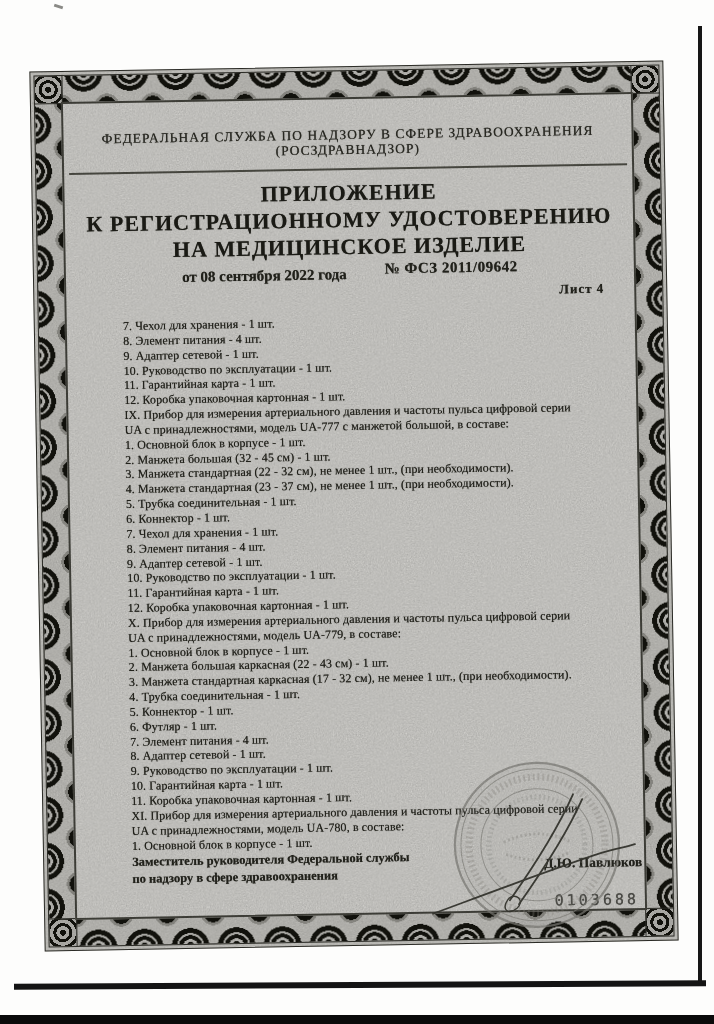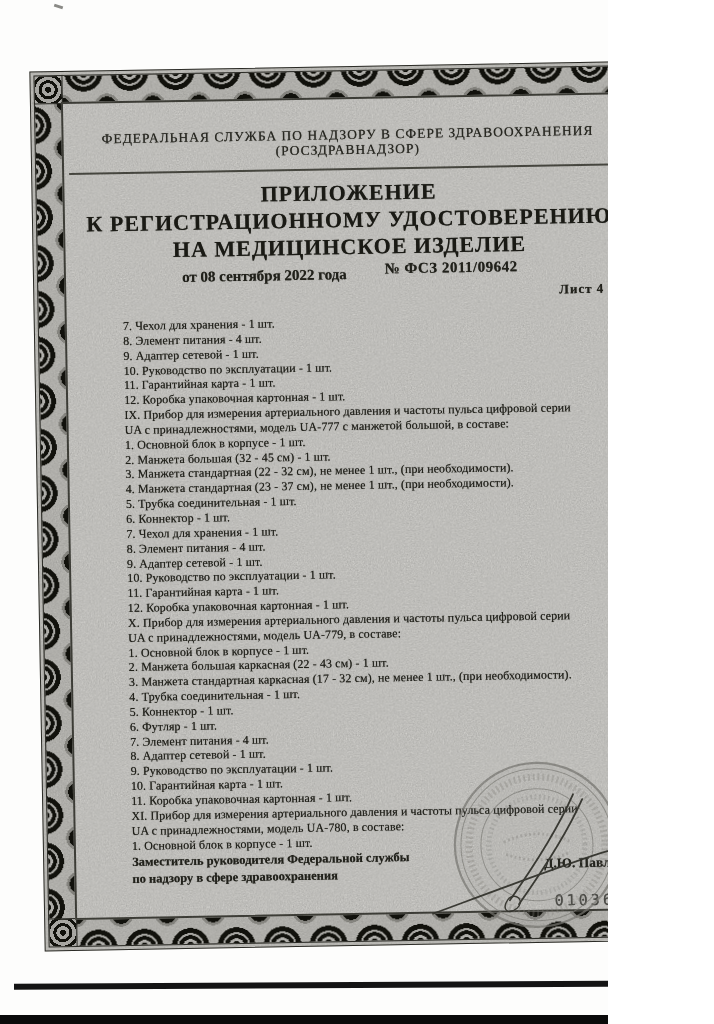--- a/index.html
+++ b/index.html
@@ -1,18 +1,18 @@
 <!DOCTYPE html>
 <html><head>
 <meta charset="utf-8">
 <style>
   html,body{margin:0;padding:0;}
   body{width:714px;height:1024px;background:#ffffff;overflow:hidden;
        font-family:"Liberation Serif","DejaVu Serif",serif;}
-  .scene{position:relative;width:608px;height:1024px;background:#fdfdfc;overflow:hidden;}
+  .scene{position:relative;width:714px;height:1024px;background:#fdfdfc;overflow:hidden;}
 
   
   .page{position:absolute;left:37px;top:66px;width:632px;height:878px;
         background:#cfcec9;border:1px solid #2b2b26;
         transform:rotate(-1deg);transform-origin:50% 50%;}
 
   
   .band{position:absolute;background-color:#c6c5c0;}
   .band-top,.band-bottom{left:30px;right:30px;height:27px;
         border-top:1px solid #31312b;border-bottom:1px solid #31312b;

